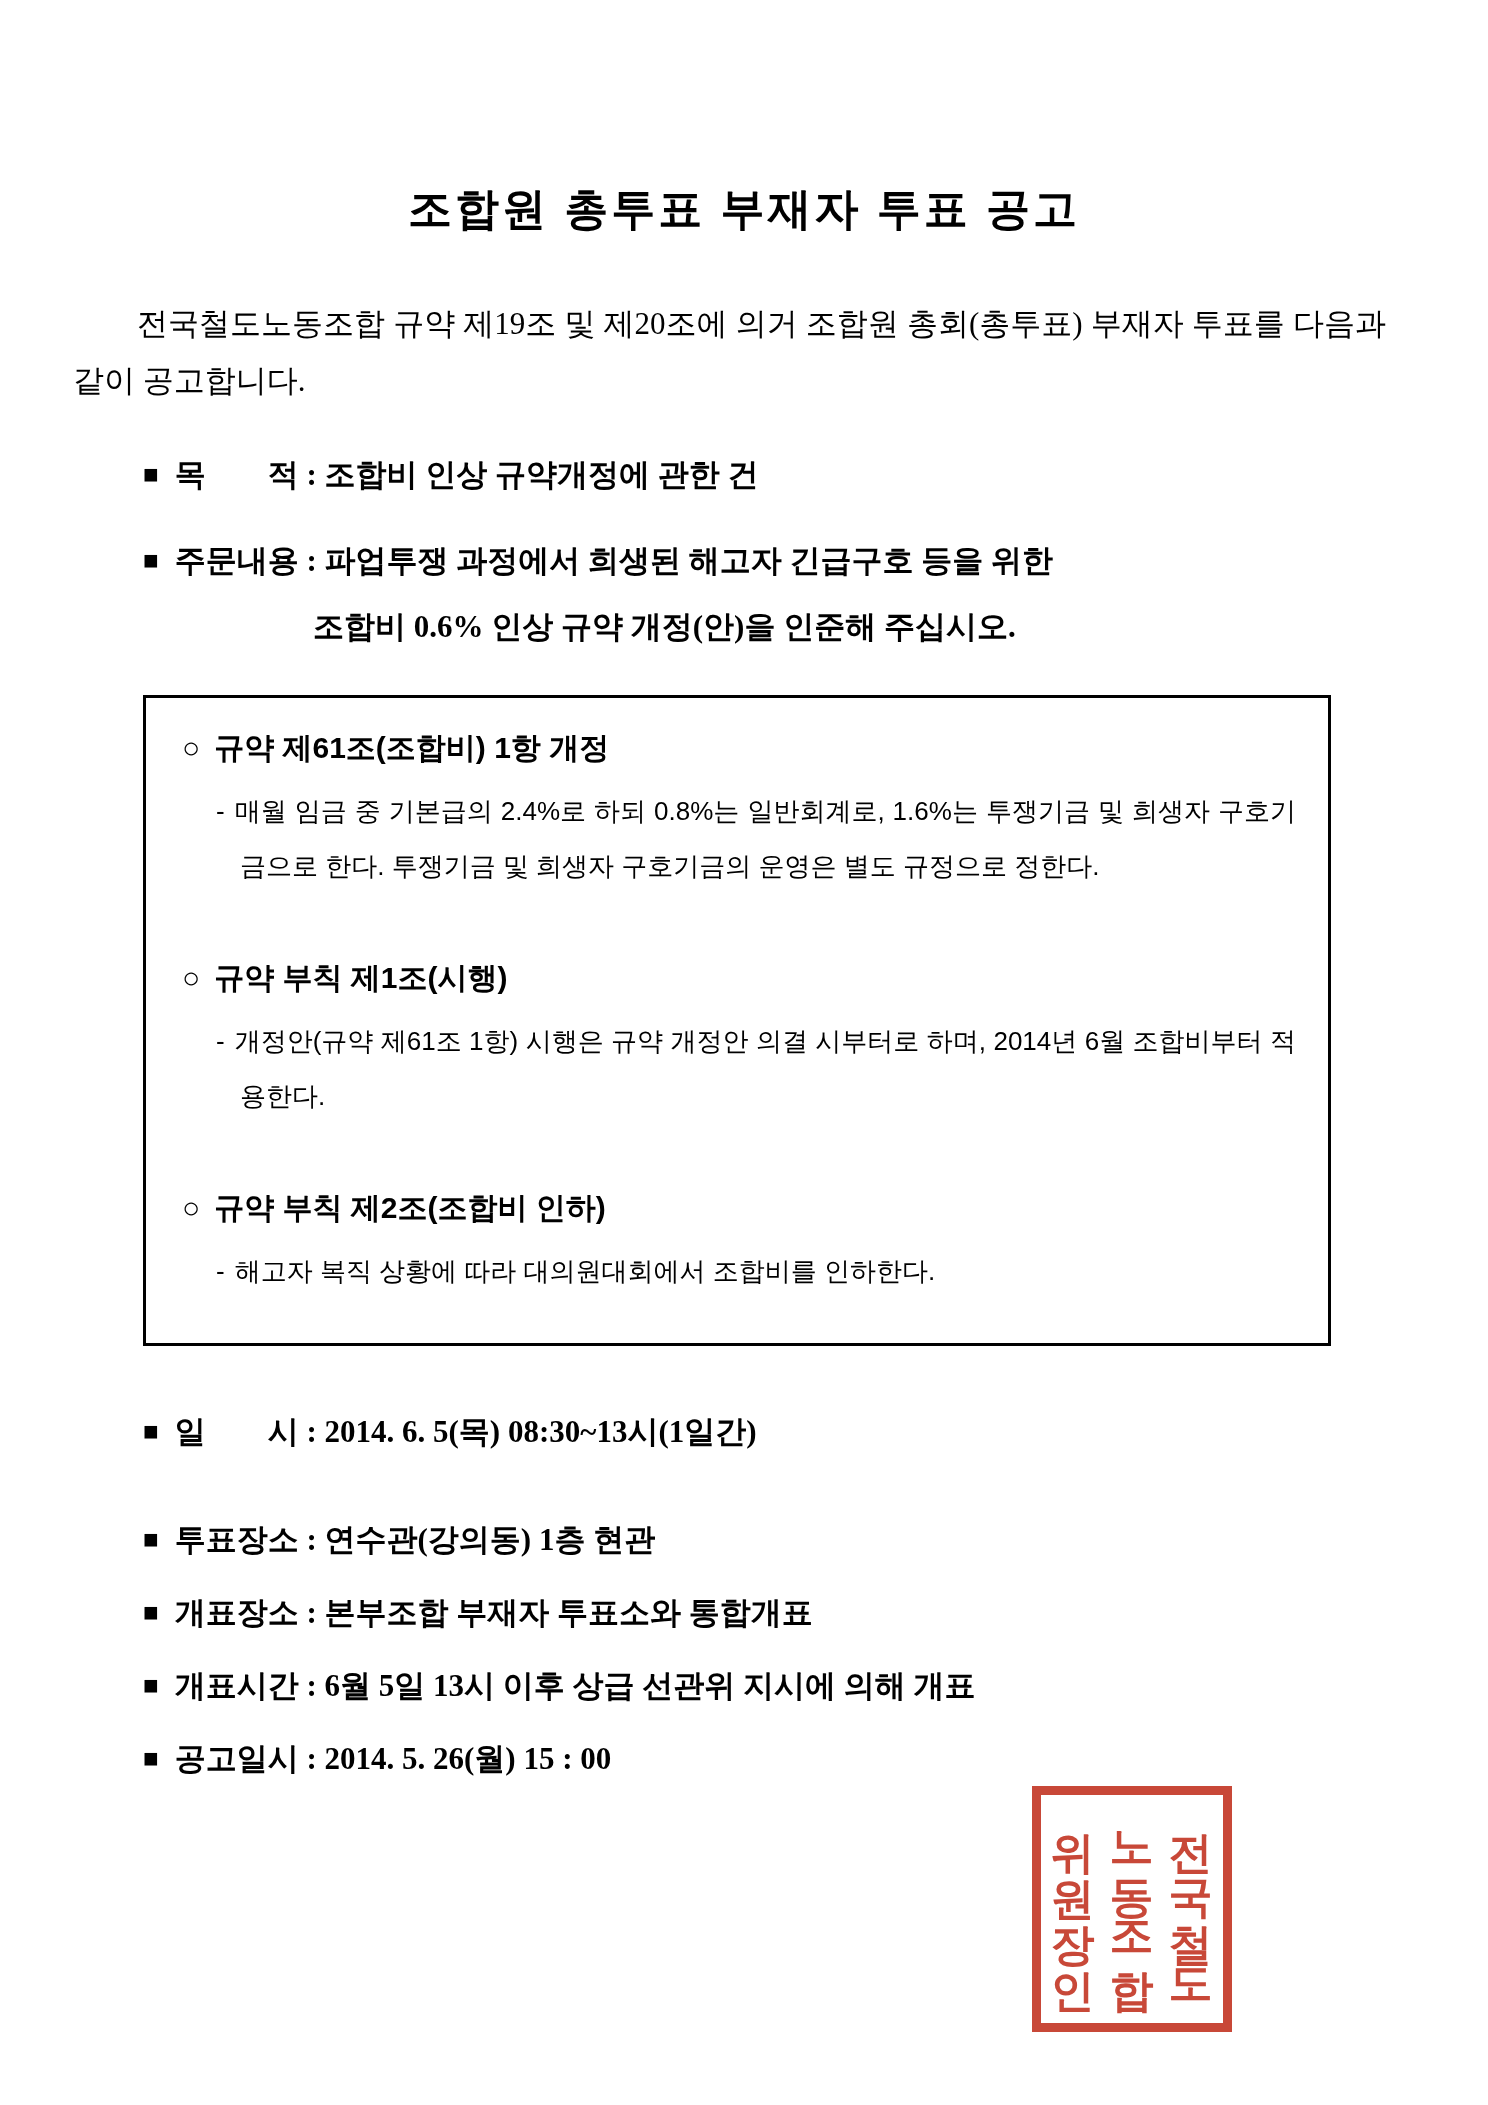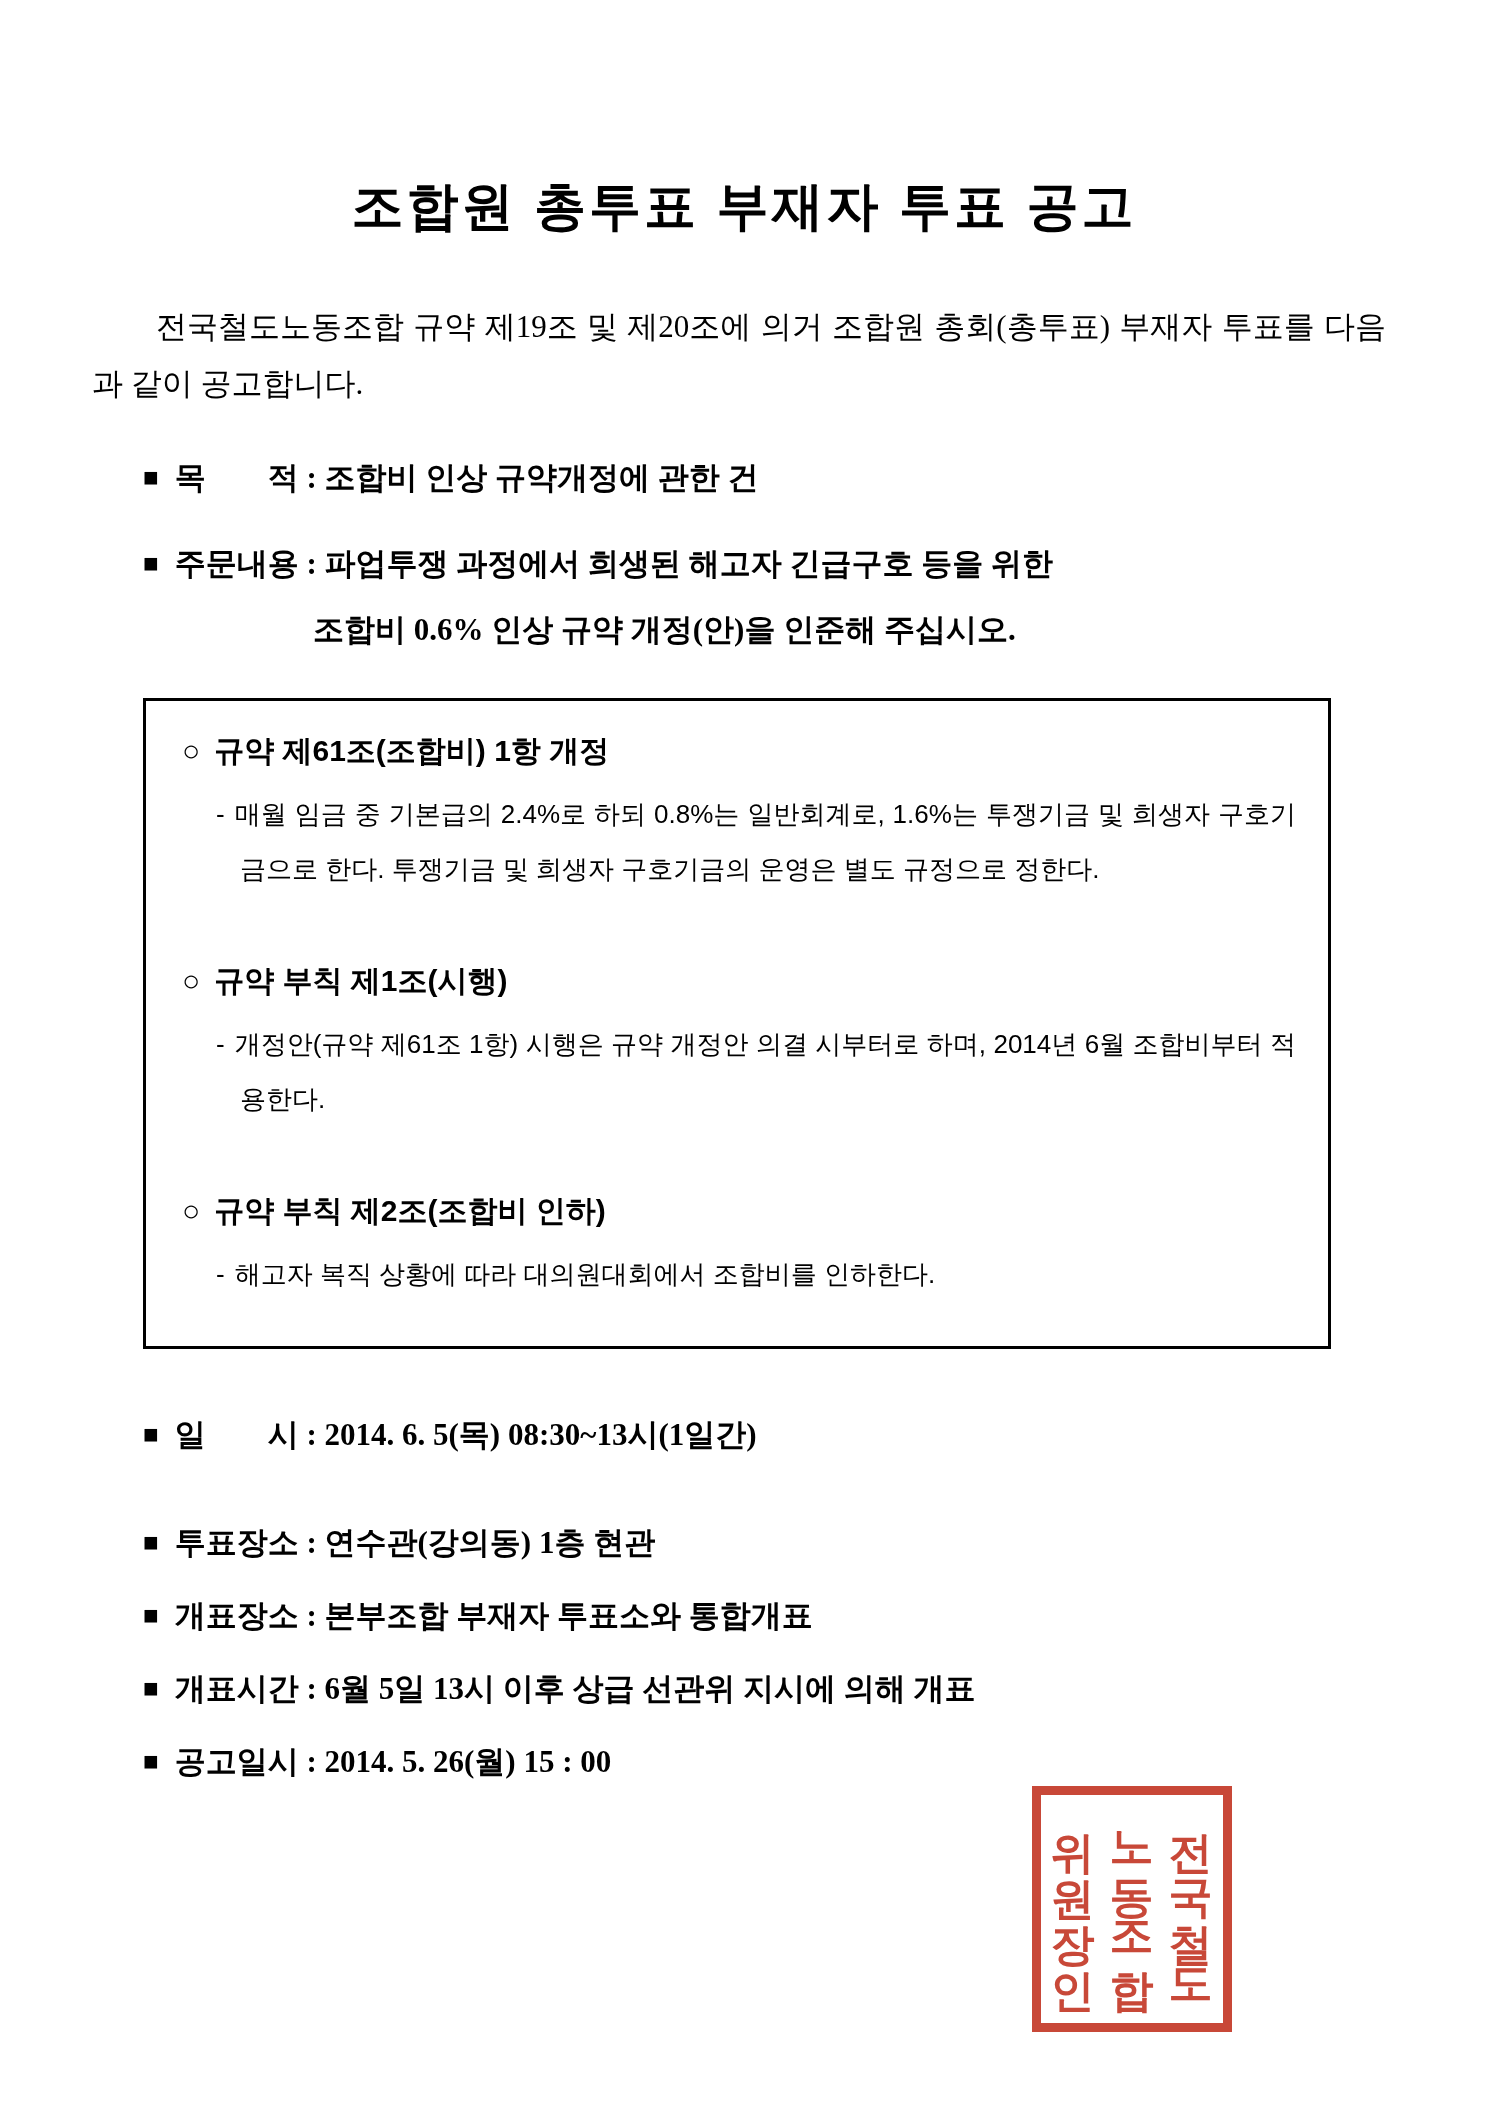--- a/index.html
+++ b/index.html
@@ -6,27 +6,27 @@
   .page {
     position:relative;
     width:1488px; height:2105px;
     margin:0 auto;
     background:#ffffff;
     color:#000000;
     font-family:"Liberation Serif","DejaVu Serif",serif;
     overflow:hidden;
   }
   .title {
-    margin:4px; padding-top:168px;
+    margin:12px; padding-top:168px;
     text-align:center;
     font-family:"Liberation Sans","DejaVu Sans",sans-serif;
-    font-size:52px; font-weight:800; letter-spacing:3px;
+    font-size:44px; font-weight:800; letter-spacing:3px;
   }
   .intro {
-    margin:56px 102px 0 92px;
+    margin:56px 102px 0 73px;
     font-size:31px; line-height:57px;
     text-align:justify; text-indent:64px;
     word-break:break-all;
   }
   .daum {
     margin-top:26px;
     text-align:center;
     font-size:31px; letter-spacing:2px;
   }
   .section {

